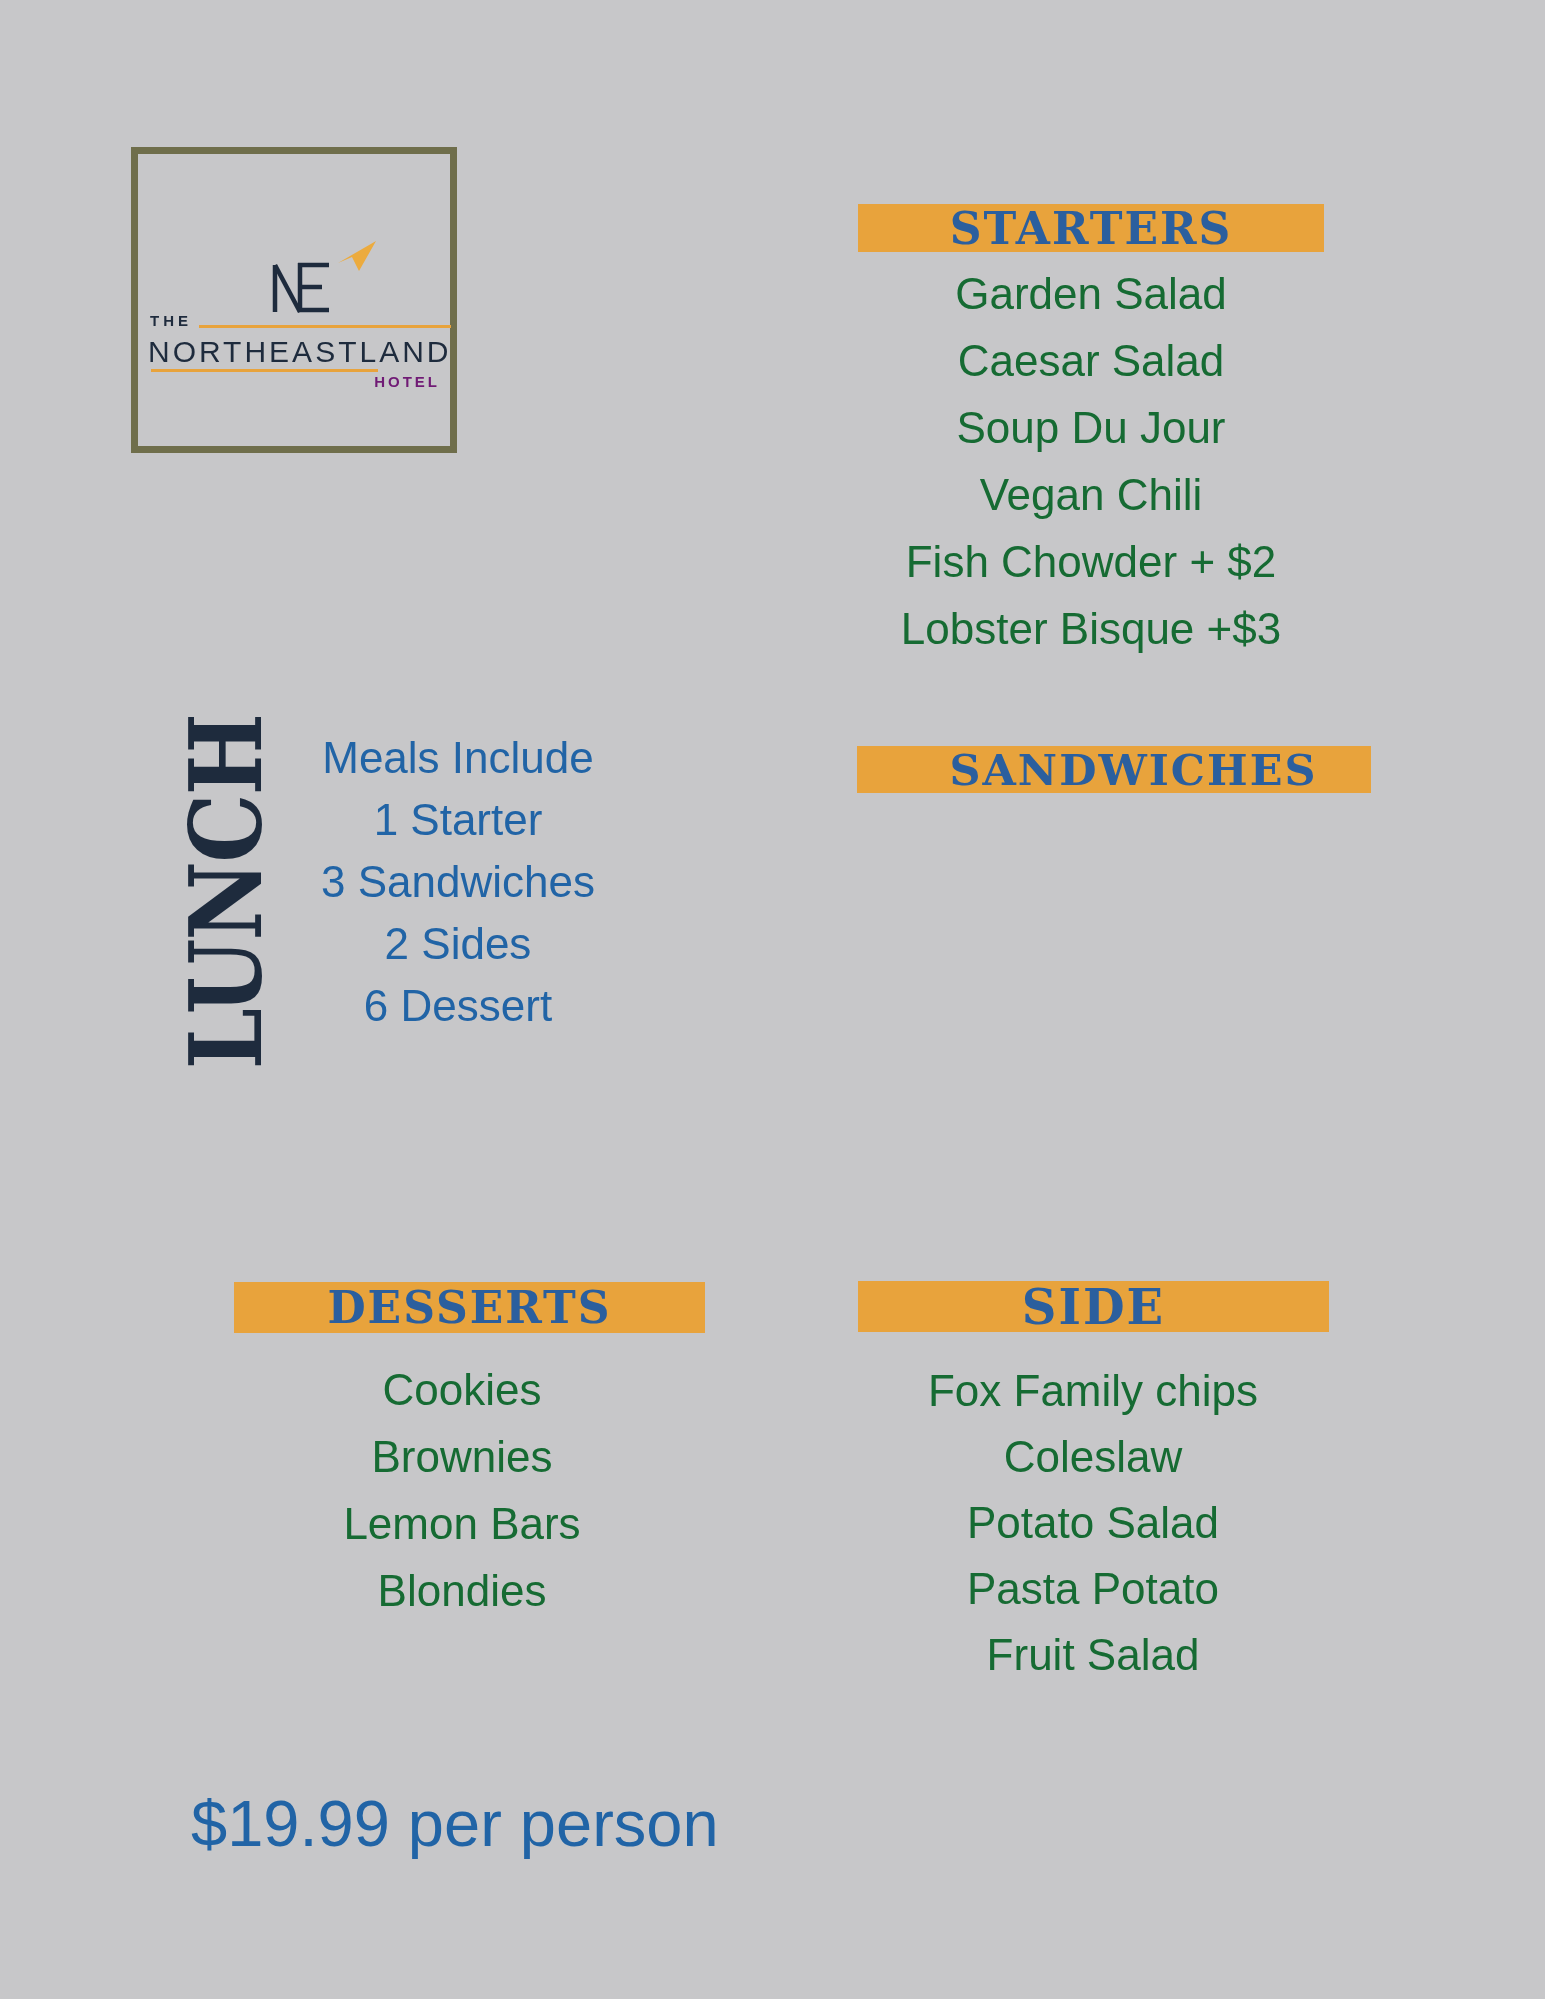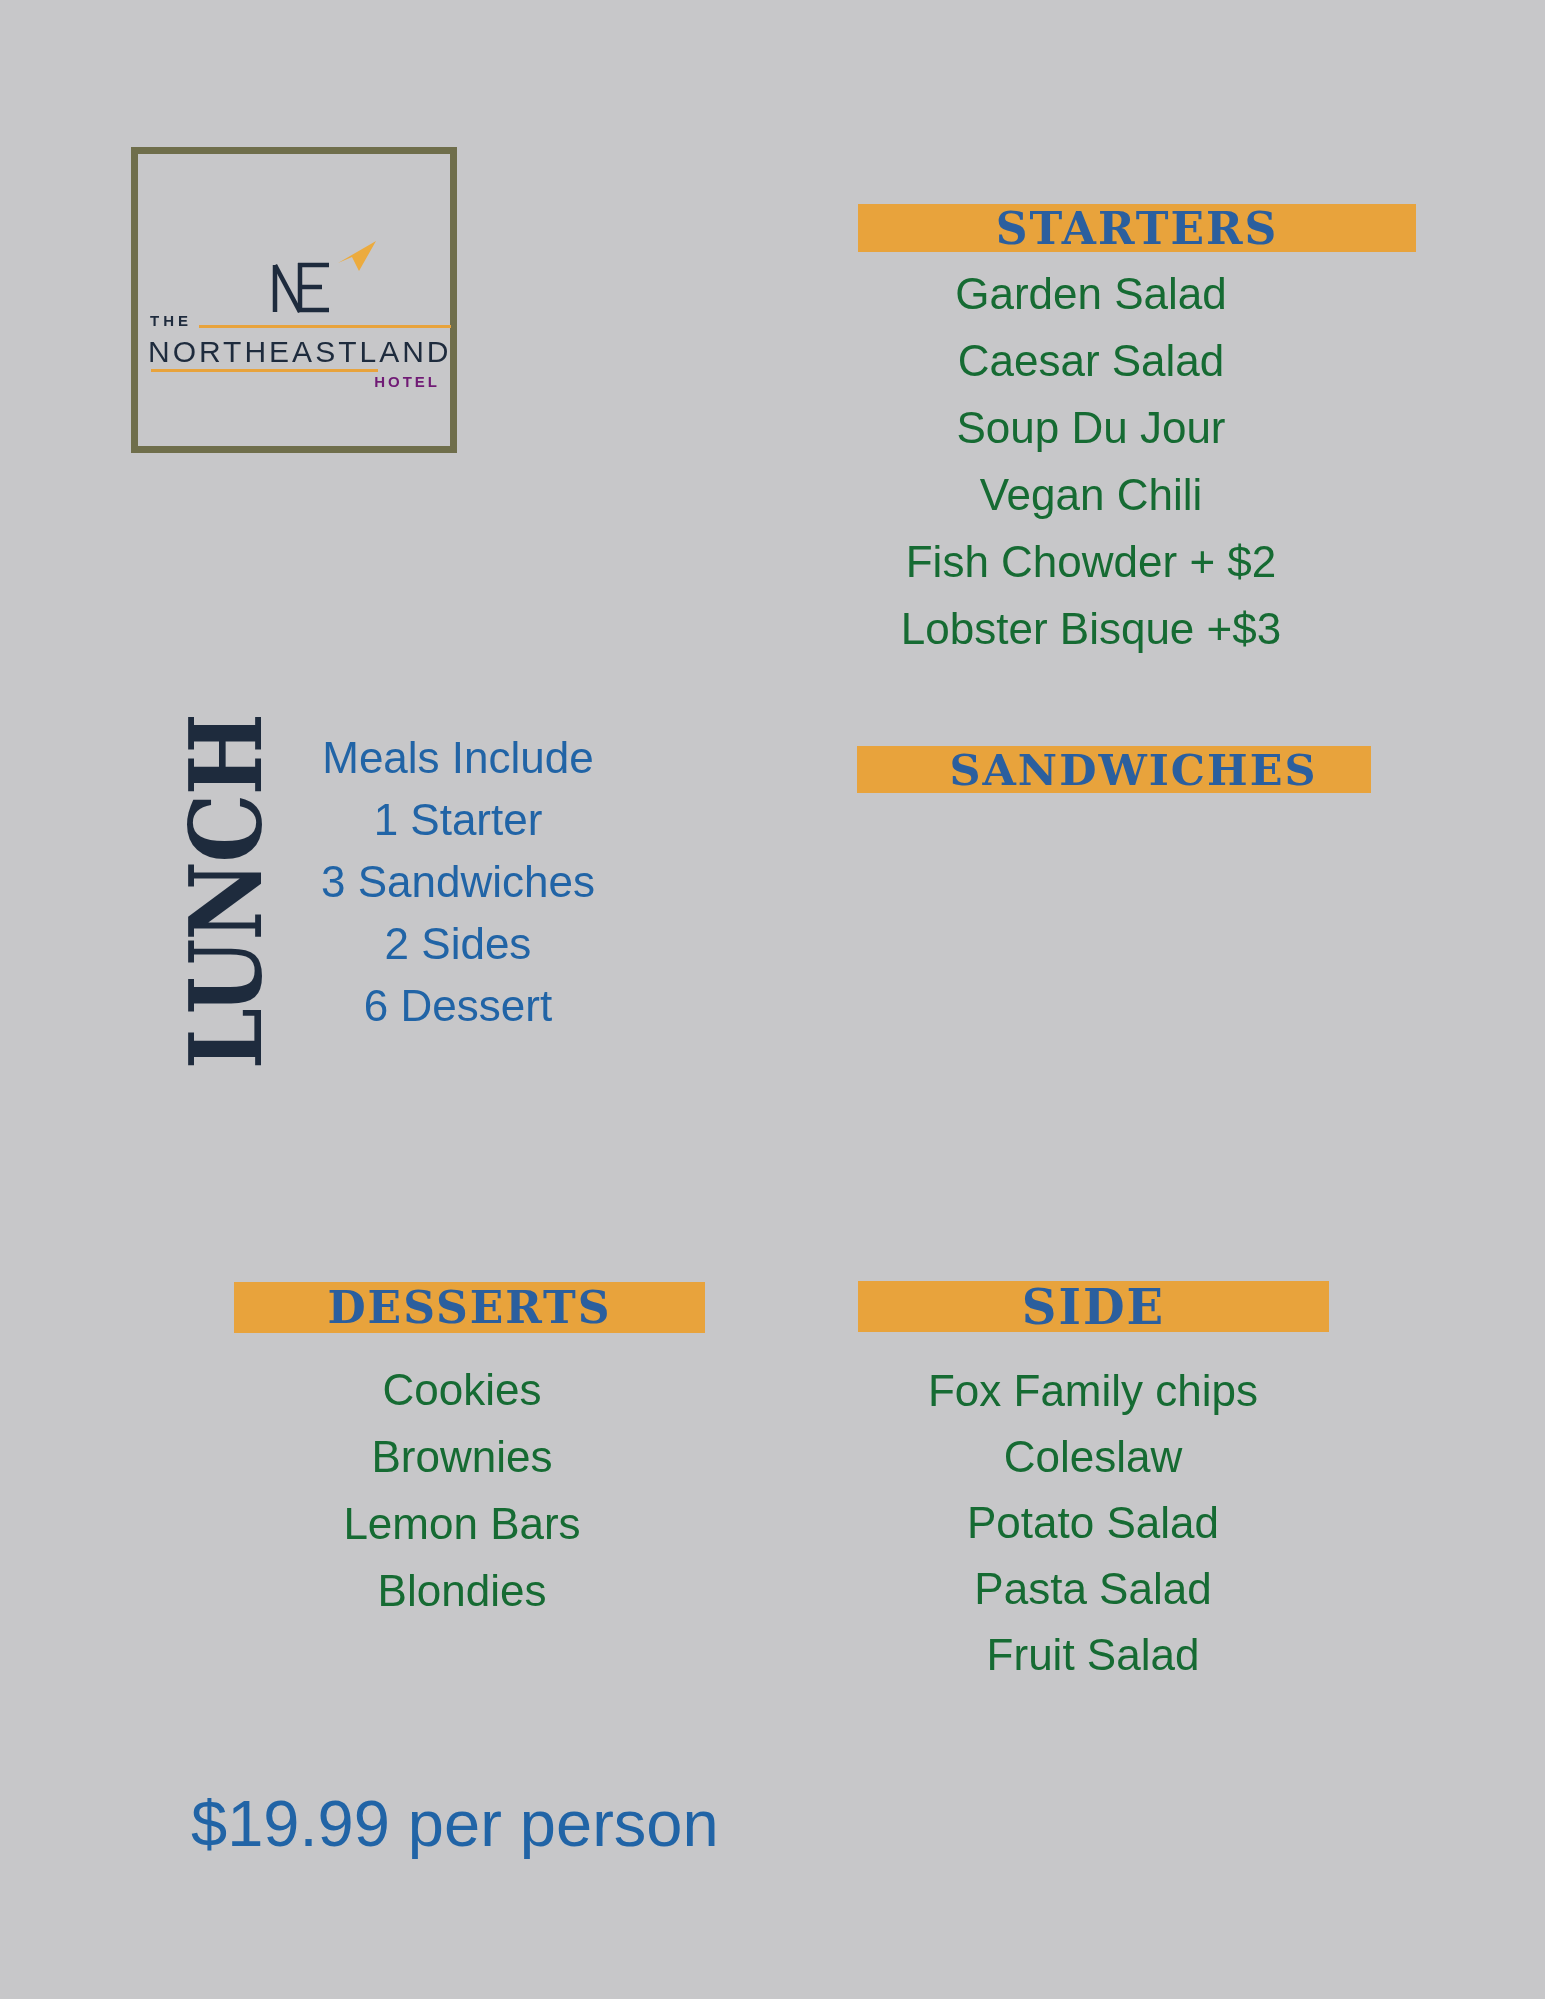--- a/index.html
+++ b/index.html
@@ -39,21 +39,21 @@
   
   .bar{
     position:absolute;
     background:#e8a33c;
     color:#2b5f9e;
     font-family:"DejaVu Serif","Liberation Serif",serif;
     font-weight:bold;
     text-align:center;
     letter-spacing:2px;
   }
-  .bar-starters  {left:858px;top:204px; width:558px;height:48px;font-size:44px;line-height:49px;}
+  .bar-starters  {left:858px;top:204px; width:466px;height:48px;font-size:44px;line-height:49px;}
   .bar-sandwiches{left:857px;top:746px; width:475px;height:47px;font-size:43px;line-height:48px;padding-left:39px;}
   .bar-desserts  {left:234px;top:1282px;width:471px;height:51px;font-size:44px;line-height:52px;}
   .bar-side      {left:858px;top:1281px;width:471px;height:51px;font-size:48px;line-height:52px;text-align:center;}
 
   
   .list{position:absolute;text-align:center;}
   .green-item{
     color:#166b33;font-size:44px;line-height:67px;white-space:nowrap;
   }
   .list-starters{left:741px;top:260px;width:700px;}
@@ -145,19 +145,19 @@
       <div class="green-item">Brownies</div>
       <div class="green-item">Lemon Bars</div>
       <div class="green-item">Blondies</div>
     </div>
 
   <div class="bar bar-side">SIDE</div>
   <div class="list list-side">
       <div class="green-item">Fox Family chips</div>
       <div class="green-item">Coleslaw</div>
       <div class="green-item">Potato Salad</div>
-      <div class="green-item">Pasta Salad</div>
+      <div class="green-item">Pasta Potato</div>
       <div class="green-item">Fruit Salad</div>
     </div>
 
   <div class="price">$19.99 per person</div>
 
 </div>
 
 </body></html>

